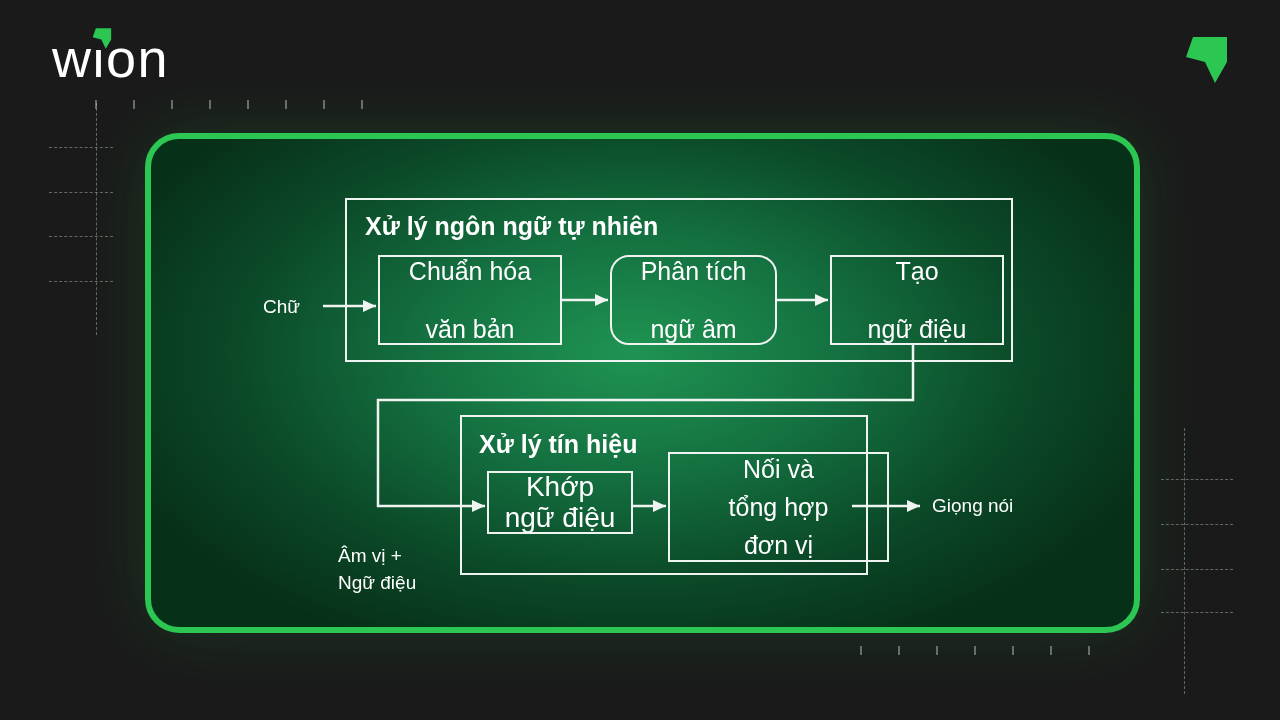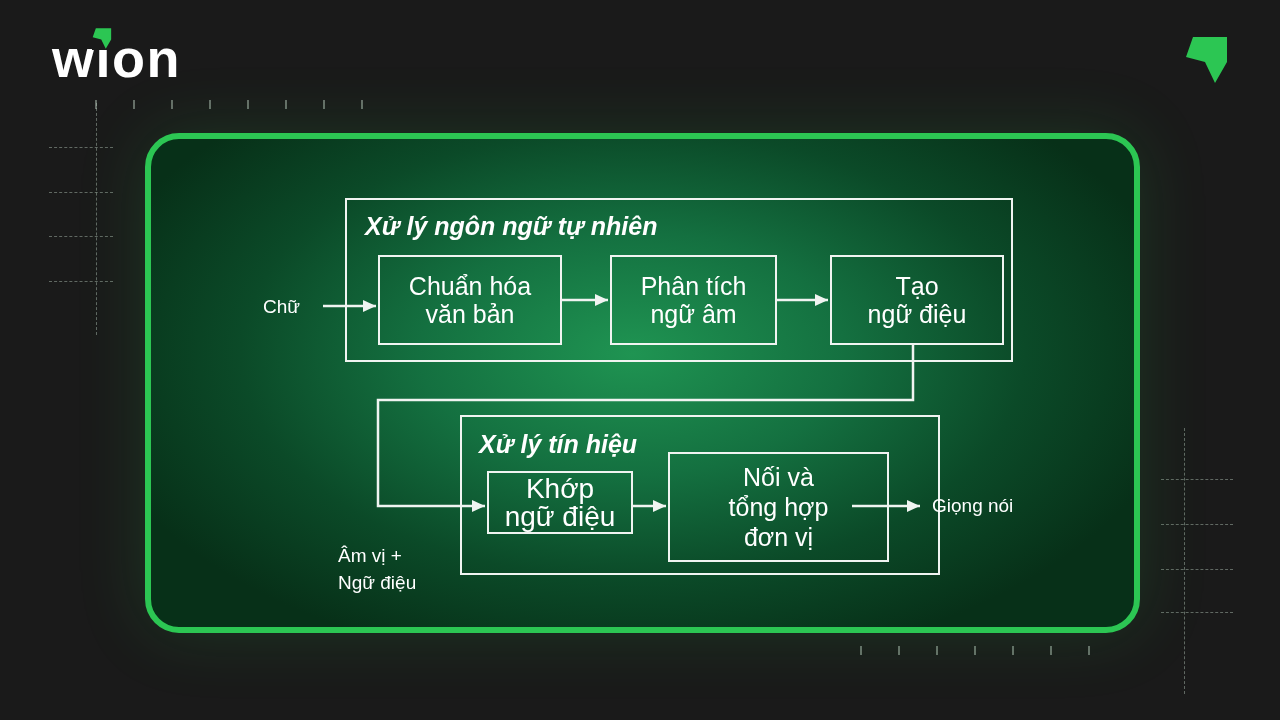--- a/index.html
+++ b/index.html
@@ -2,41 +2,41 @@
 <html><head>
 <meta charset="utf-8">
 <style>
   html,body{margin:0;padding:0;}
   body{
     width:1280px;height:720px;position:relative;overflow:hidden;
     background:#1a1a1a;color:#ffffff;
     font-family:"Liberation Sans","DejaVu Sans",sans-serif;
   }
   
-  .logo{position:absolute;left:52px;top:31px;font-size:54px;font-weight:700;
+  .logo{position:absolute;left:52px;top:31px;font-size:54px;font-weight:400;
         letter-spacing:1.5px;line-height:54px;color:#fff;}
   .logo .dot-mask{position:absolute;left:40px;top:5px;width:17px;height:14px;background:#1a1a1a;}
   .logo .swoosh{position:absolute;left:38px;top:-6px;}
   .corner-arrow{position:absolute;left:1180px;top:30px;}
   
   .dash-v{position:absolute;width:0;border-left:1px dashed rgba(196,214,200,.42);}
   .dash-h{position:absolute;height:0;border-top:1px dashed rgba(196,214,200,.42);}
   .ticks{position:absolute;height:9px;
     background-image:repeating-linear-gradient(90deg,rgba(196,214,200,.45) 0 2px,transparent 2px 38px);}
   
   .panel{position:absolute;left:145px;top:133px;width:995px;height:500px;box-sizing:border-box;
     border:6px solid #2cc653;border-radius:34px;
     background:radial-gradient(ellipse 560px 320px at 49% 44%,
       #1f9452 0%,#147040 38%,#0b4a28 70%,#073018 100%);
     box-shadow:0 0 70px rgba(44,198,83,.16);}
   
   .group{position:absolute;border:2.5px solid #f0f4f1;box-sizing:border-box;}
   .group-title{position:absolute;font-size:25px;font-weight:700;white-space:nowrap;}
   .node{position:absolute;border:2.5px solid #f0f4f1;box-sizing:border-box;
-    display:flex;flex-direction:column;align-items:center;justify-content:center;
+    display:flex;flex-direction:column;align-items:center;justify-content:space-between;
     text-align:center;font-size:25px;font-weight:500;line-height:28px;}
   .lbl{position:absolute;font-size:19px;line-height:27px;white-space:nowrap;}
   .wires{position:absolute;left:0;top:0;pointer-events:none;}
 </style>
 </head>
 <body>
 
 <div class="logo">
   <span>wion</span>
   <span class="dot-mask"></span>
@@ -59,33 +59,33 @@
 <div class="dash-v" style="left:1184px;top:428px;height:266px;"></div>
 <div class="dash-h" style="left:1161px;top:479px;width:72px;"></div>
 <div class="dash-h" style="left:1161px;top:524px;width:72px;"></div>
 <div class="dash-h" style="left:1161px;top:569px;width:72px;"></div>
 <div class="dash-h" style="left:1161px;top:612px;width:72px;"></div>
 <div class="ticks" style="left:860px;top:646px;width:250px;"></div>
 
 <div class="panel"></div>
 
 <div class="group" style="left:345px;top:198px;width:668px;height:164px;">
-  <div class="group-title" style="left:18px;top:12px;font-style:italic;">Xử lý ngôn ngữ tự nhiên</div>
+  <div class="group-title" style="left:18px;top:12px;">Xử lý ngôn ngữ tự nhiên</div>
 </div>
 
-<div class="group" style="left:460px;top:415px;width:480px;height:160px;font-style:italic;">
+<div class="group" style="left:460px;top:415px;width:408px;height:160px;">
   <div class="group-title" style="left:17px;top:13px;">Xử lý tín hiệu</div>
 </div>
 
 <div class="node" style="left:378px;top:255px;width:184px;height:90px;">
   <div>Chuẩn hóa</div>
   <div>văn bản</div>
 </div>
 
-<div class="node" style="left:610px;top:255px;width:167px;height:90px;">
+<div class="node" style="left:610px;top:255px;width:167px;height:90px;border-radius:19px;">
   <div>Phân tích</div>
   <div>ngữ âm</div>
 </div>
 
 <div class="node" style="left:830px;top:255px;width:174px;height:90px;">
   <div>Tạo</div>
   <div>ngữ điệu</div>
 </div>
 
 <div class="node" style="left:487px;top:471px;width:146px;height:63px;font-size:28px;">

